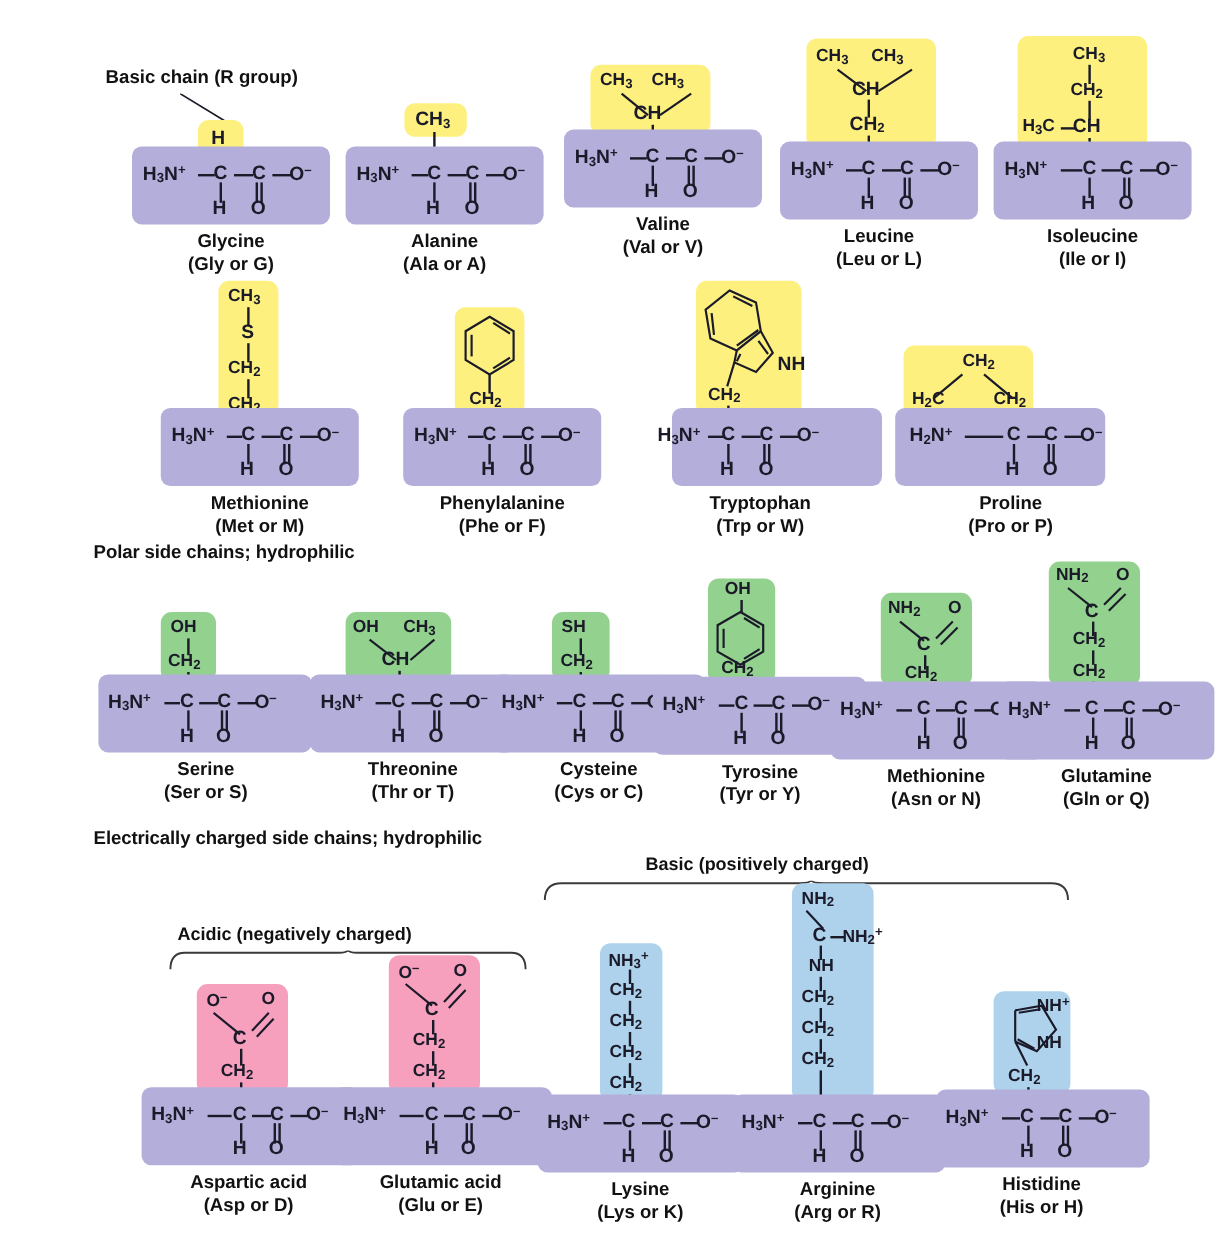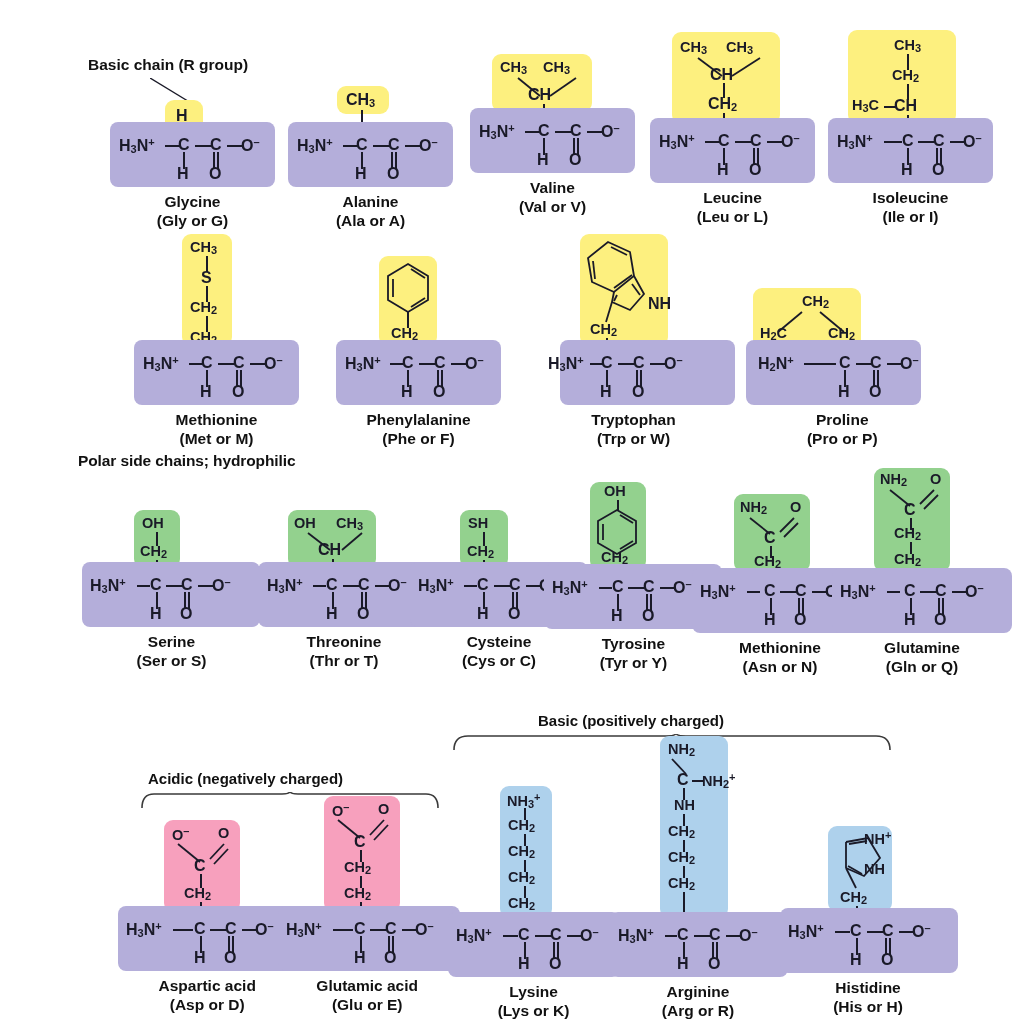--- a/index.html
+++ b/index.html
@@ -115,20 +115,21 @@
 <body>
 
 <div id="page">
 
   <div class="callout-label" style="left:88px; top:56px;">Basic chain (R group)</div>
   <svg class="leader" style="left:150px; top:78px;" width="60" height="32">
     <line x1="0" y1="0" x2="46" y2="28" stroke="#1a1a28" stroke-width="1.4"></line>
   </svg>
 
   <div class="section-header" style="left:78px; top:452px;">Polar side chains; hydrophilic</div>
+  <div class="section-header" style="left:78px; top:690px;">Electrically charged side chains; hydrophilic</div>
 
   <div class="sub-header" style="left:538px; top:712px;">Basic (positively charged)</div>
   <div class="bracket" style="left:452px; top:734px;">
     <svg width="440" height="16">
         <path d="M2,16 Q2,2 16,2 L214,2 Q224,2 224,-1 Q224,2 234,2 L424,2 Q438,2 438,16"></path>
       </svg>
   </div>
 
   <div class="sub-header" style="left:148px; top:770px;">Acidic (negatively charged)</div>
   <div class="bracket" style="left:140px; top:792px;">

